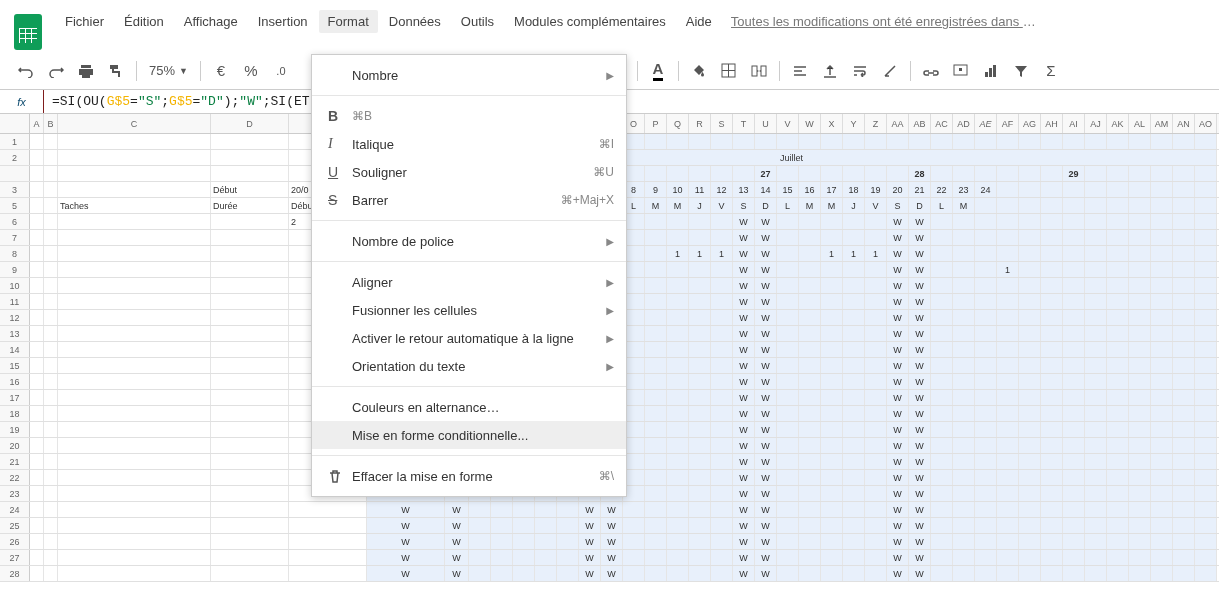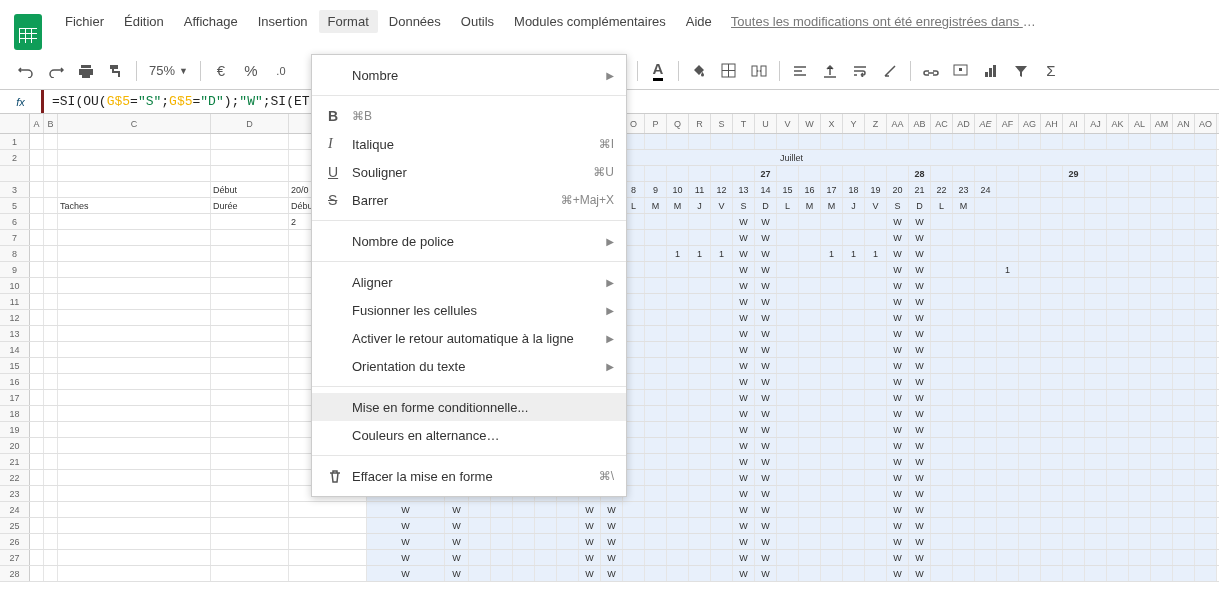--- a/index.html
+++ b/index.html
@@ -25,21 +25,21 @@
 
 
 .toolbar { display: flex; align-items: center; padding: 4px 12px; border-bottom: 1px solid #ccc; gap: 2px; height: 38px; }
 .tb-btn { width: 28px; height: 26px; display: flex; align-items: center; justify-content: center; color: #555; cursor: pointer; border-radius: 2px; font-size: 15px; }
 .tb-sep { width: 1px; height: 20px; background: #ccc; margin: 0 4px; }
 .zoom-sel { padding: 4px 6px; font-size: 13px; color: #555; cursor: pointer; display: flex; align-items: center; gap: 4px; }
 .tb-text-underline { border-bottom: 3px solid #000; padding-bottom: 1px; font-size: 15px; font-weight: bold; }
 
 
 .formula-bar { display: flex; align-items: center; border-bottom: 1px solid #ccc; height: 24px; }
-.fx-label { width: 44px; text-align: center; font-style: italic; color: #0c4a6e; font-size: 11px; border-right: 3px solid #7f1d1d; height: 100%; display: flex; align-items: center; justify-content: center; }
+.fx-label { width: 44px; text-align: center; font-style: italic; color: #0c4a6e; font-size: 11px; border-right: 1px solid #7f1d1d; height: 100%; display: flex; align-items: center; justify-content: center; }
 .formula-input { flex: 1; padding: 0 8px; font-family: 'Courier New', monospace; font-size: 13px; color: #222; height: 100%; display: flex; align-items: center; }
 .formula-input .fn { color: #222; }
 .formula-input .str { color: #0b8043; }
 .formula-input .ref { color: #f4b400; }
 
 
 .sheet-area { position: relative; height: calc(100% - 126px); }
 .col-headers { display: flex; height: 20px; border-bottom: 1px solid #ccc; background: #f8f8f8; font-size: 9px; color: #666; }
 .row-header-corner { width: 30px; border-right: 1px solid #ccc; background: #f8f8f8; }
 .col-h { border-right: 1px solid #ddd; display: flex; align-items: center; justify-content: center; }
@@ -1517,27 +1517,27 @@
       <span class="dd-icon"></span>
       <span class="dd-label">Activer le retour automatique à la ligne</span>
       <span class="dd-arrow">▶</span>
     </div>
     <div class="dd-item">
       <span class="dd-icon"></span>
       <span class="dd-label">Orientation du texte</span>
       <span class="dd-arrow">▶</span>
     </div>
     <div class="dd-sep"></div>
+    <div class="dd-item">
+      <span class="dd-icon"></span>
+      <span class="dd-label">Couleurs en alternance…</span>
+    </div>
     <div class="dd-item highlight">
       <span class="dd-icon"></span>
       <span class="dd-label">Mise en forme conditionnelle...</span>
-    </div>
-    <div class="dd-item">
-      <span class="dd-icon"></span>
-      <span class="dd-label">Couleurs en alternance…</span>
     </div>
     <div class="dd-sep"></div>
     <div class="dd-item">
       <span class="dd-icon">
         <svg width="14" height="14">
           <path fill="none" stroke="#555" stroke-width="1.5" d="M2 4h10M5 4V2h4v2M4 4l1 9h4l1-9"></path>
         </svg>
       </span>
       <span class="dd-label">Effacer la mise en forme</span>
       <span class="dd-shortcut">⌘\</span>

